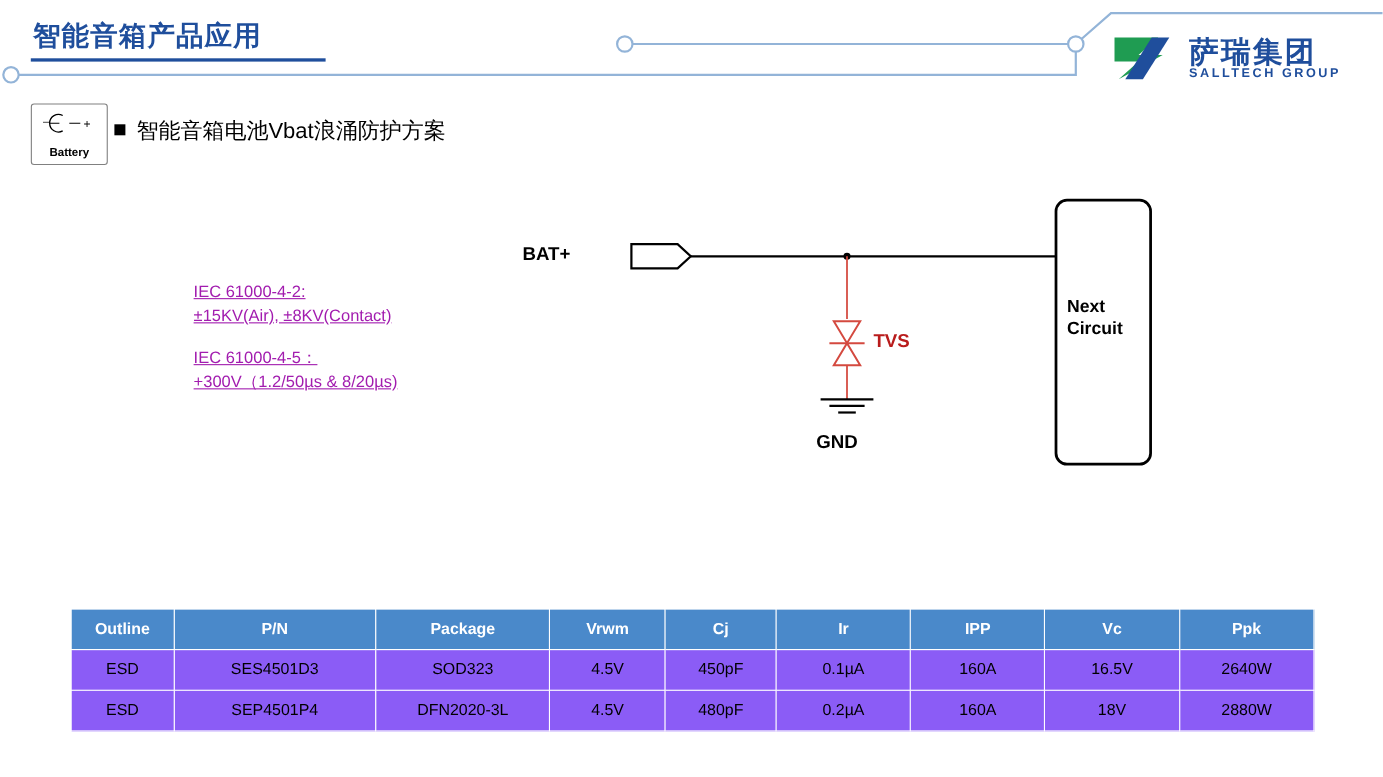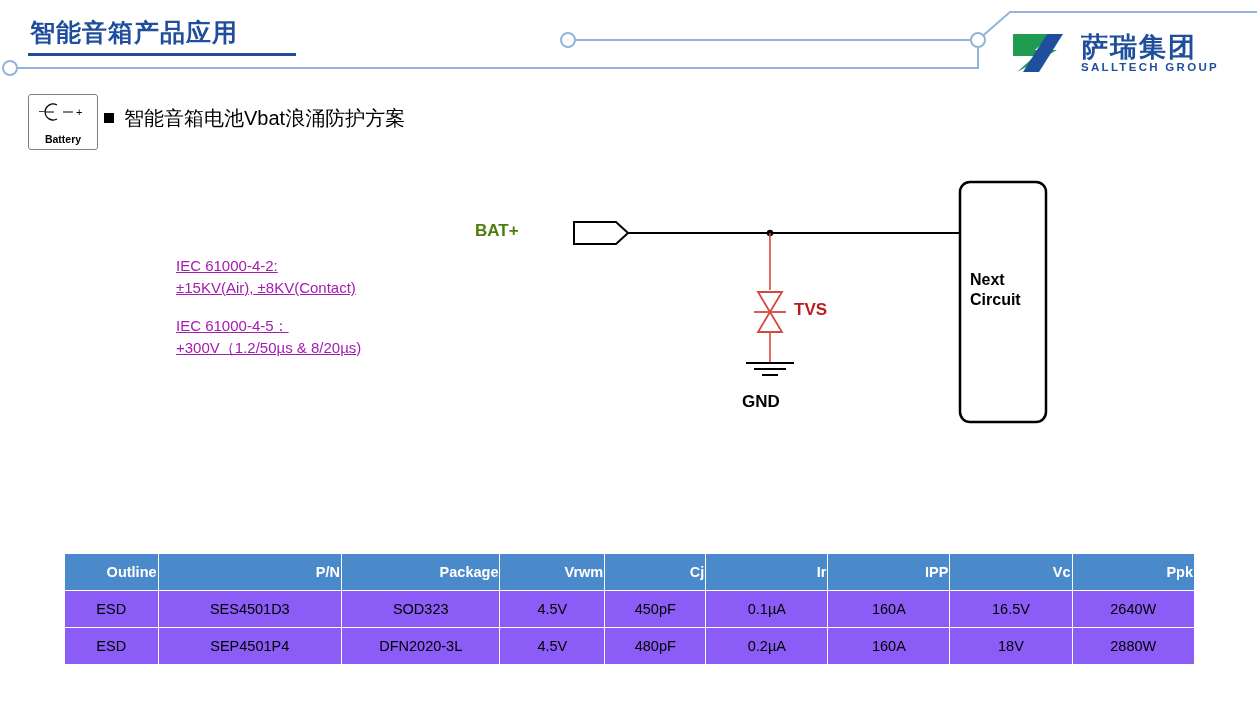--- a/index.html
+++ b/index.html
@@ -124,21 +124,21 @@
   #circuit {
     position: absolute;
     left: 430px; top: 170px;
     width: 680px; height: 270px;
   }
   #bat-label {
     position: absolute;
     left: 45px; top: 51px;
     font-size: 17px;
     font-weight: bold;
-    color: #4d7c0f;
+    color: #000000;
   }
   #tvs-label {
     position: absolute;
     left: 364px; top: 130px;
     font-size: 17px;
     font-weight: bold;
     color: #b91c1c;
   }
   #gnd-label {
     position: absolute;
@@ -165,21 +165,21 @@
     width: 1131px;
     border-collapse: collapse;
     font-size: 14.5px;
   }
   #spec-table th {
     background: #4a89ca;
     color: #ffffff;
     font-weight: bold;
     height: 34px;
     border: 1px solid #ffffff;
-    text-align: right;
+    text-align: center;
     white-space: nowrap;
   }
   #spec-table td {
     background: #8b5cf6;
     color: #000000;
     height: 34px;
     border: 1px solid #ffffff;
     text-align: center;
     white-space: nowrap;
   }

